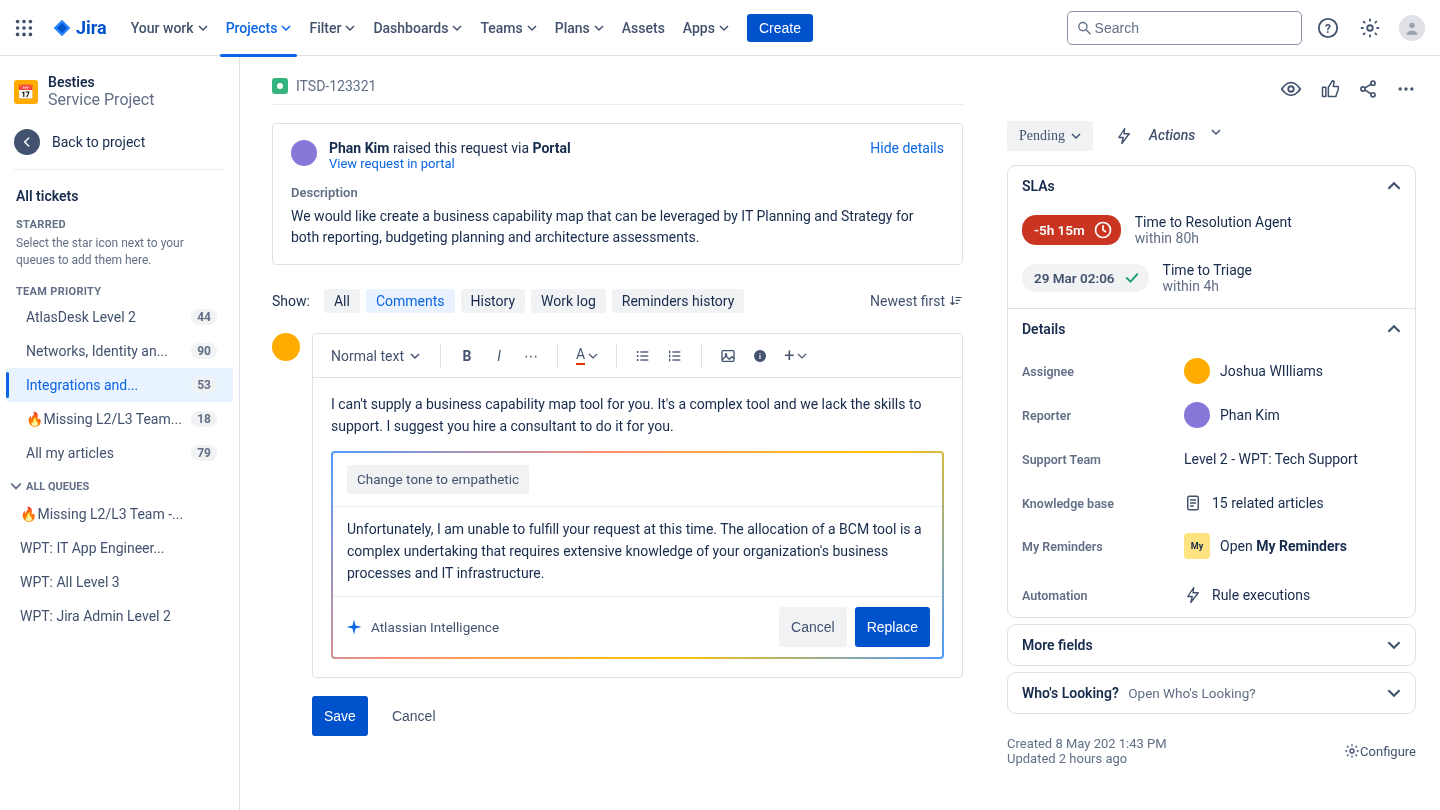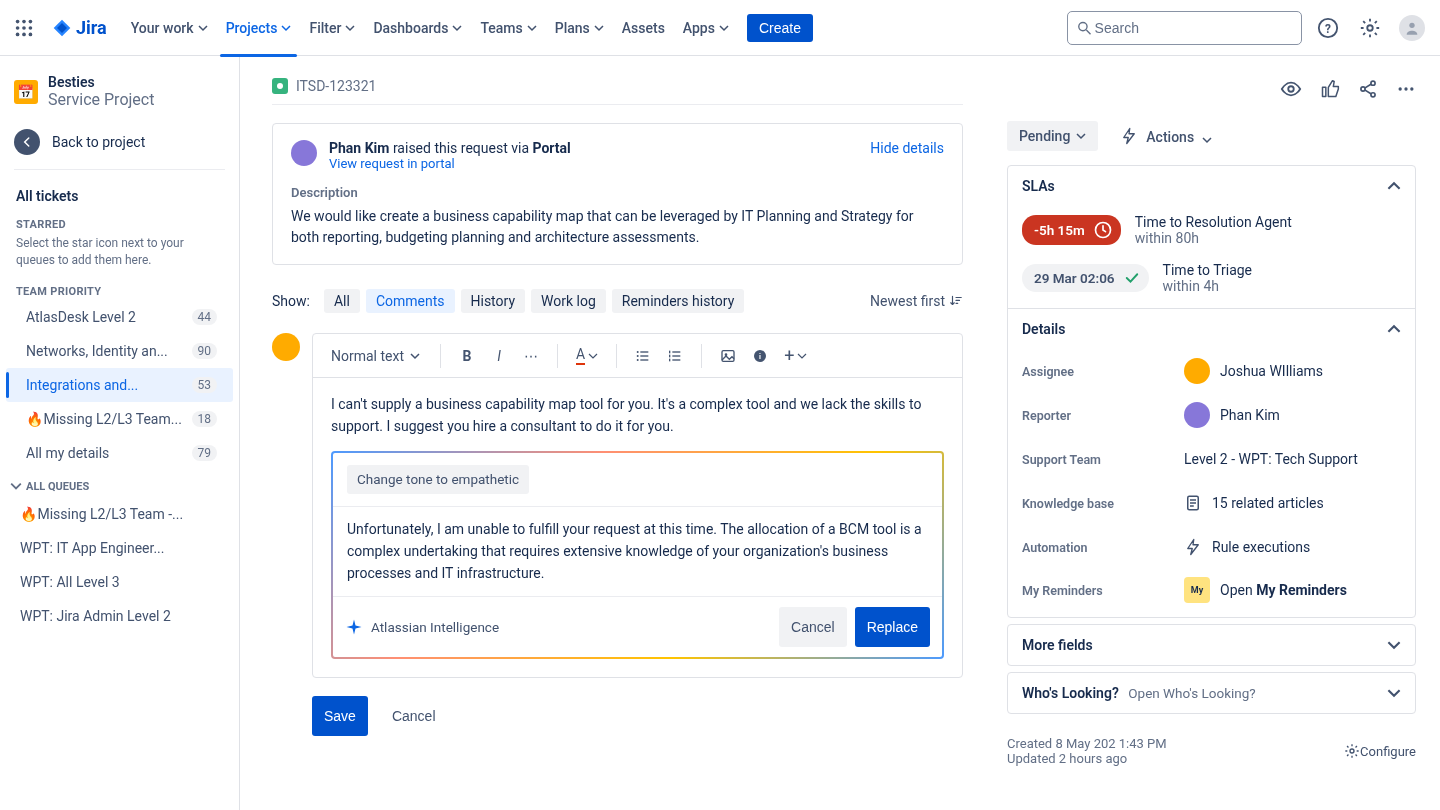--- a/index.html
+++ b/index.html
@@ -186,20 +186,21 @@
     color:#42526E;
   }
   .queue-item .count {
     font-size:12px;
     color:var(--text-subtle);
     background:var(--neutral-bg);
     padding:1px 6px;
     border-radius:8px;
     min-width:22px;
     text-align:center;
+    font-weight:bold;
   }
   .queue-item.selected {
     background: var(--selected-bg);
     color: var(--blue-bright);
     position:relative;
   }
   .queue-item.selected::before {
     content:"";
     position:absolute;
     left:0; top:4px; bottom:4px; width:3px;
@@ -366,31 +367,33 @@
     margin-bottom:14px;
   }
   .status-btn {
     display:flex; align-items:center; gap:6px;
     background: var(--neutral-bg);
     padding:7px 12px;
     border-radius:3px;
     cursor:pointer;
     font-weight:500;
     color:#42526E;
+    font-family:Liberation Serif, serif;
   }
   .actions-btn {
-    display:flex; align-items:flex-end; gap:8px;
+    display:flex; align-items:flex-start; gap:16px;
     padding:6px 8px;
     cursor:pointer;
     color:#42526E;
     font-weight:500;
+    font-style:italic;
   }
   .panel {
     border:1px solid var(--border);
-    border-radius:4px;
+    border-radius:9px;
     margin-bottom:6px;
   }
   .panel-hdr {
     display:flex; align-items:center; justify-content:space-between;
     padding:12px 14px;
     font-weight:600;
     cursor:pointer;
   }
   .panel-hdr.sub { border-top:1px solid var(--border); }
   .panel-row {
@@ -566,21 +569,21 @@
       </div>
     <div class="queue-item selected">
         <span>Integrations and...</span>
         <span class="count">53</span>
       </div>
     <div class="queue-item">
         <span>🔥Missing L2/L3 Team...</span>
         <span class="count">18</span>
       </div>
     <div class="queue-item">
-        <span>All my details</span>
+        <span>All my articles</span>
         <span class="count">79</span>
       </div>
     <div class="all-queues-hdr">
       <svg width="12" height="12" viewBox="0 0 10 10">
           <path d="M1 3 L5 7 L9 3" stroke="#626F86" fill="none" stroke-width="1.5"></path>
         </svg>
       <span>ALL QUEUES</span>
     </div>
     <div class="plain-queue">🔥Missing L2/L3 Team -...</div>
     <div class="plain-queue">WPT: IT App Engineer...</div>
@@ -833,34 +836,34 @@
             <div class="field-val">
               <svg width="18" height="18" viewBox="0 0 24 24">
                   <rect x="5" y="3" width="14" height="18" rx="2" stroke="#42526E" stroke-width="2" fill="none"></rect>
                   <line x1="8" y1="8" x2="16" y2="8" stroke="#42526E" stroke-width="2"></line>
                   <line x1="8" y1="12" x2="16" y2="12" stroke="#42526E" stroke-width="2"></line>
                   <line x1="8" y1="16" x2="13" y2="16" stroke="#42526E" stroke-width="2"></line>
                 </svg>
               <span>15 related articles</span>
             </div>
           </div>
+          <div class="panel-row" style="padding-bottom:14px;">
+            <div class="field-label">My Reminders</div>
+            <div class="field-val">
+              <div class="icon-box yellow">My</div>
+              <span><span>Open </span><b>My Reminders</b></span>
+            </div>
+          </div>
           <div class="panel-row">
             <div class="field-label">Automation</div>
             <div class="field-val">
               <svg width="18" height="18" viewBox="0 0 24 24">
                   <path d="M13 2 L5 14 H11 L9 22 L19 9 H12 Z" stroke="#42526E" stroke-width="1.8" fill="none" stroke-linejoin="round"></path>
                 </svg>
               <span>Rule executions</span>
-            </div>
-          </div>
-          <div class="panel-row" style="padding-bottom:14px;">
-            <div class="field-label">My Reminders</div>
-            <div class="field-val">
-              <div class="icon-box yellow">My</div>
-              <span><span>Open </span><b>My Reminders</b></span>
             </div>
           </div>
         </div>
       </div>
 
       <div class="panel panel-collapsed">
         <div class="panel-hdr">
           <span>More fields</span>
           <svg width="14" height="14" viewBox="0 0 10 10">
               <path d="M1 3 L5 7 L9 3" stroke="#42526E" fill="none" stroke-width="1.5"></path>

